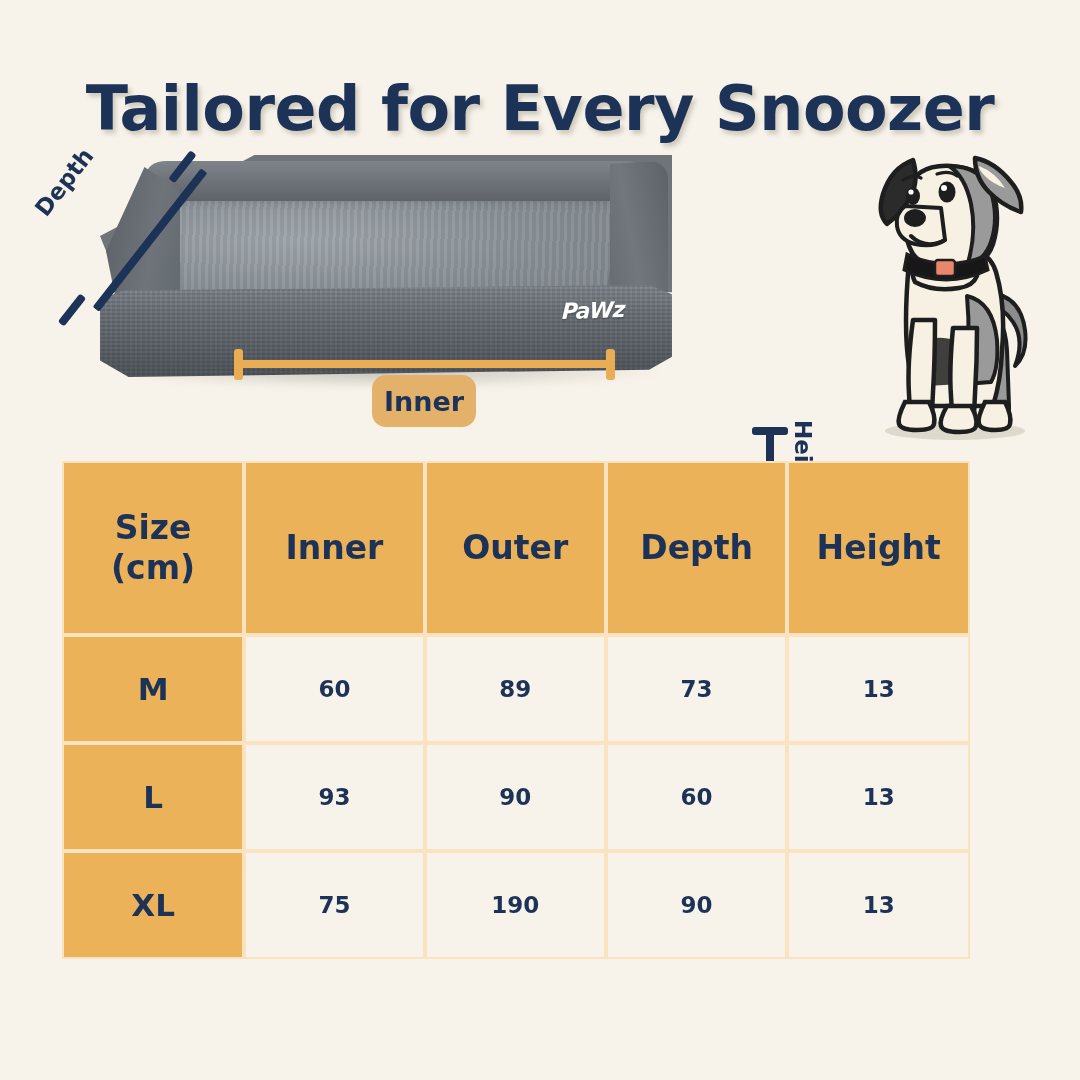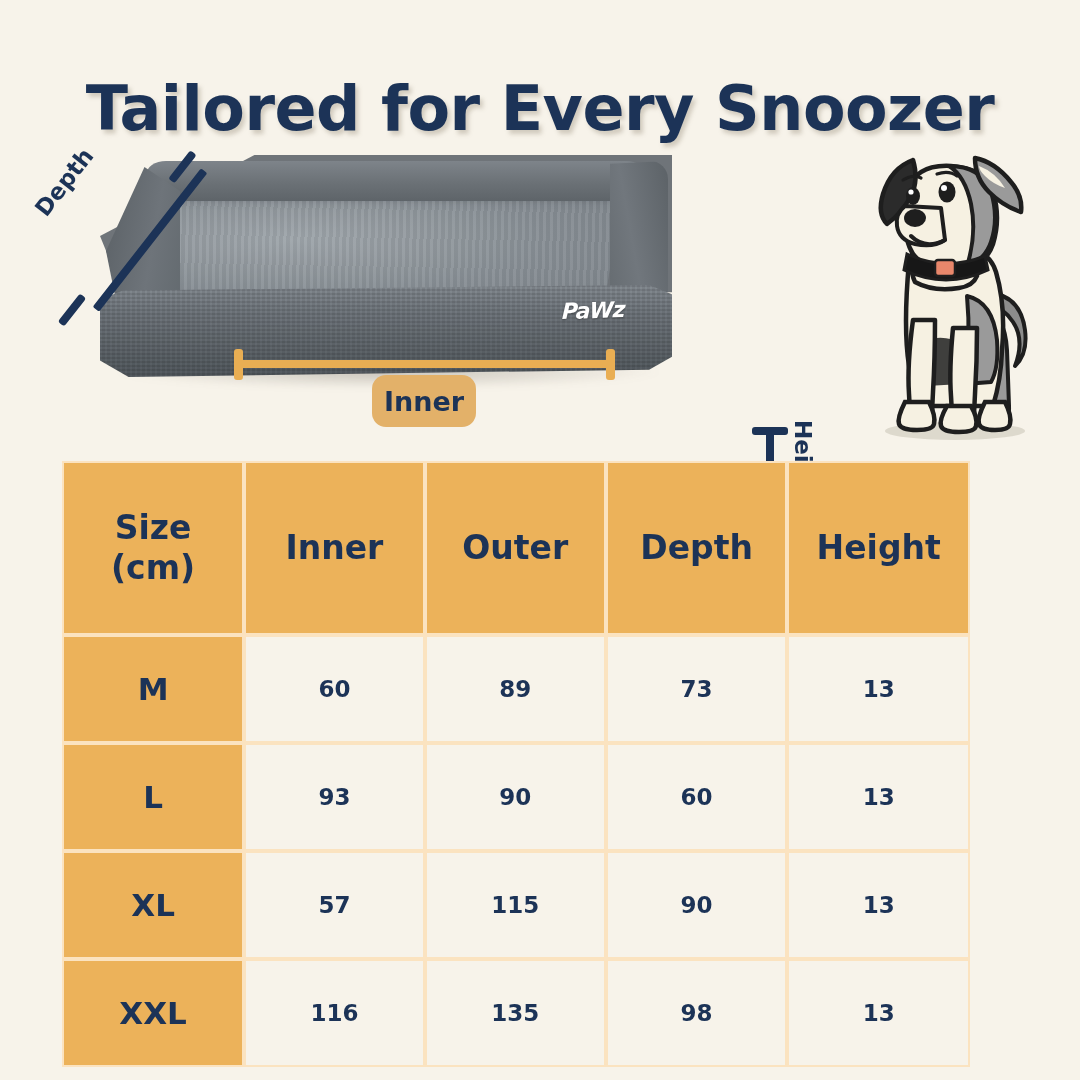--- a/index.html
+++ b/index.html
@@ -292,28 +292,21 @@
       </tr>
       <tr>
         <td class="sizecell">L</td>
         <td class="val">93</td>
         <td class="val">90</td>
         <td class="val">60</td>
         <td class="val">13</td>
       </tr>
       <tr>
         <td class="sizecell">XL</td>
-        <td class="val">57</td>
-        <td class="val">115</td>
+        <td class="val">75</td>
+        <td class="val">190</td>
         <td class="val">90</td>
-        <td class="val">13</td>
-      </tr>
-      <tr>
-        <td class="sizecell">XXL</td>
-        <td class="val">116</td>
-        <td class="val">135</td>
-        <td class="val">98</td>
         <td class="val">13</td>
       </tr>
     </tbody>
   </table>
 
 </div>
 
 </body></html>

